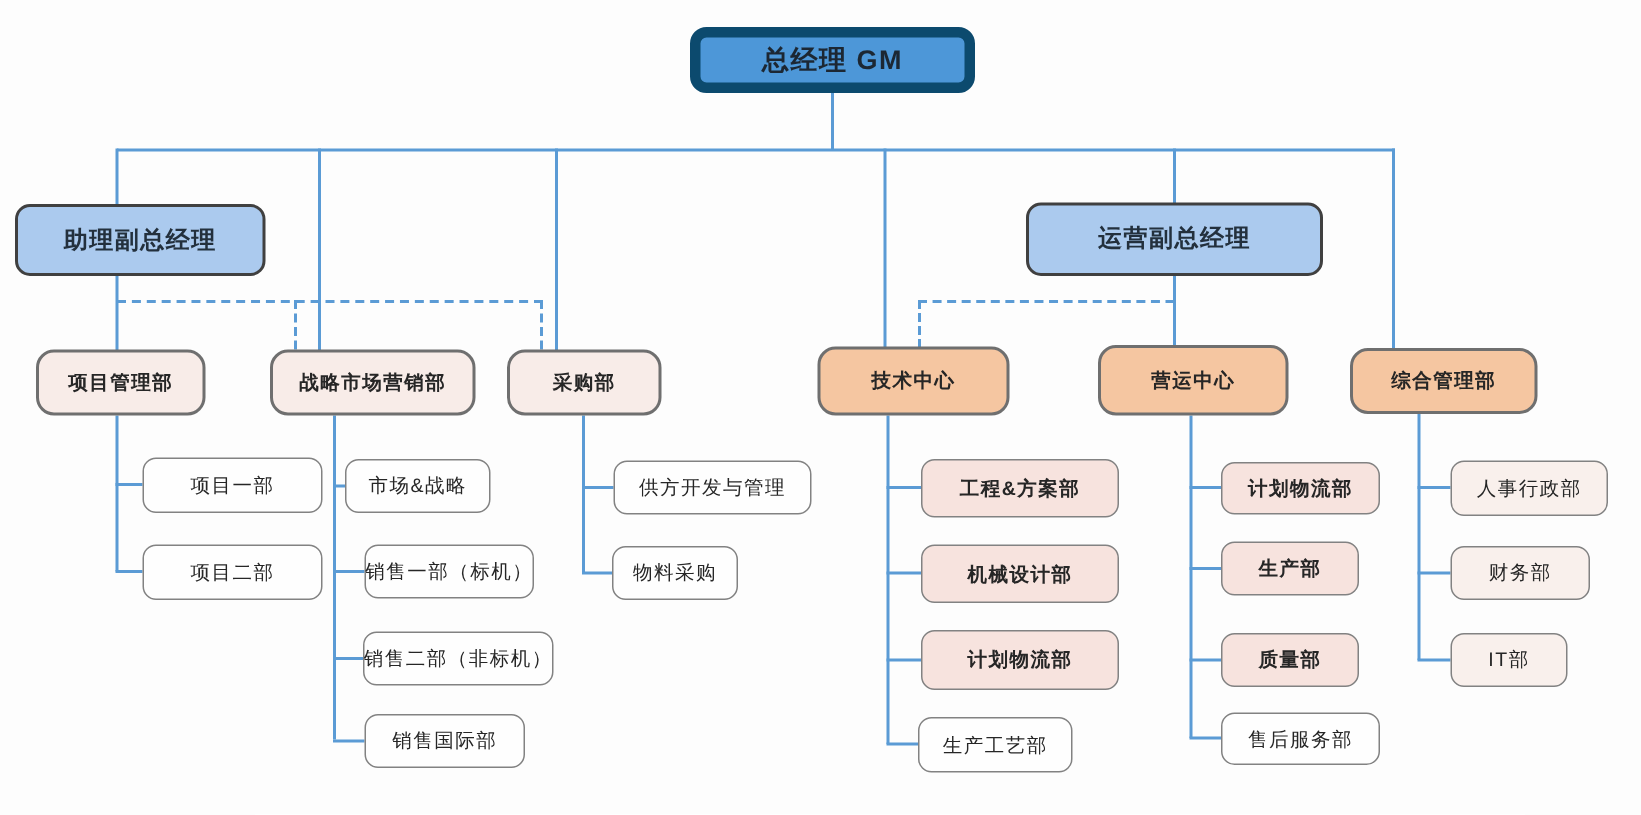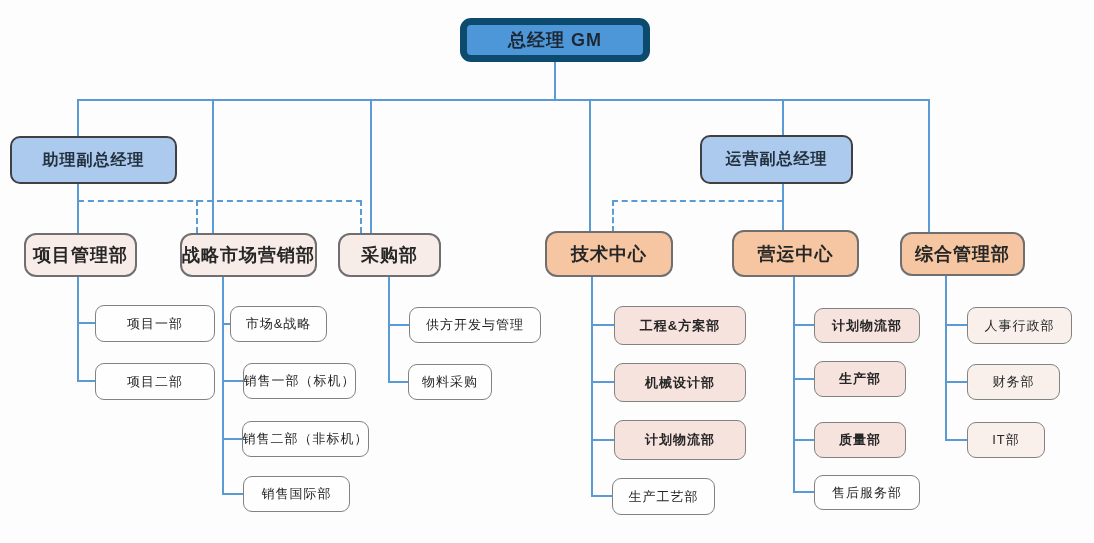--- a/index.html
+++ b/index.html
@@ -13,21 +13,21 @@
   }
   .root{
     background:var(--root-fill,#4d97d8);border:7px solid #0c4a6e;border-radius:11px;
     font-size:18px;font-weight:700;color:#1c2733;
   }
   .deputy{
     background:var(--deputy-fill,#abcaee);border:2px solid #404040;border-radius:10px;
     font-size:16px;font-weight:700;color:#23303d;
   }
   .dept{
-    border:2px solid #6f6f6f;border-radius:12px;font-size:18px;font-weight:700;
+    border:2px solid #6f6f6f;border-radius:12px;font-size:13px;font-weight:700;
   }
   .dept.pinkish{background:var(--dept-left-fill,#f8ece8);}
   .dept.orange{background:var(--dept-right-fill,#f5c6a1);}
   .sub{
     border:1.5px solid #828282;border-radius:9px;font-size:13px;font-weight:400;
   }
   .sub.white{background:var(--sub-white-fill,#fefefe);}
   .sub.pink{background:var(--sub-pink-fill,#f7e3de);font-weight:700;}
   .sub.cream{background:var(--sub-cream-fill,#f9f0ec);font-weight:400;}
   .ln{position:absolute;background:var(--line,#5b9bd5);}
@@ -85,21 +85,21 @@
   <div class="ln h" style="left:793px;top:491px;width:21px"></div>
 
   <div class="ln v" style="left:945px;top:276px;height:164px"></div>
   <div class="ln h" style="left:945px;top:324px;width:22px"></div>
   <div class="ln h" style="left:945px;top:381px;width:22px"></div>
   <div class="ln h" style="left:945px;top:439px;width:22px"></div>
 
   <div class="node root" style="left:460px;top:18px;width:190px;height:44px">总经理 GM</div>
 
   <div class="node deputy" style="left:10px;top:136px;width:167px;height:48px">助理副总经理</div>
-  <div class="node deputy" style="left:700px;top:135px;width:153px;height:49px">运营副总经理</div>
+  <div class="node deputy" style="left:684px;top:135px;width:198px;height:49px">运营副总经理</div>
 
   <div class="node dept pinkish" style="left:24px;top:233px;width:113px;height:44px">项目管理部</div>
   <div class="node dept pinkish" style="left:180px;top:233px;width:137px;height:44px">战略市场营销部</div>
   <div class="node dept pinkish" style="left:338px;top:233px;width:103px;height:44px">采购部</div>
   <div class="node dept orange" style="left:545px;top:231px;width:128px;height:46px">技术中心</div>
   <div class="node dept orange" style="left:732px;top:230px;width:127px;height:47px">营运中心</div>
   <div class="node dept orange" style="left:900px;top:232px;width:125px;height:44px">综合管理部</div>
 
   <div class="node sub white" style="left:95px;top:305px;width:120px;height:37px">项目一部</div>
   <div class="node sub white" style="left:95px;top:363px;width:120px;height:37px">项目二部</div>

